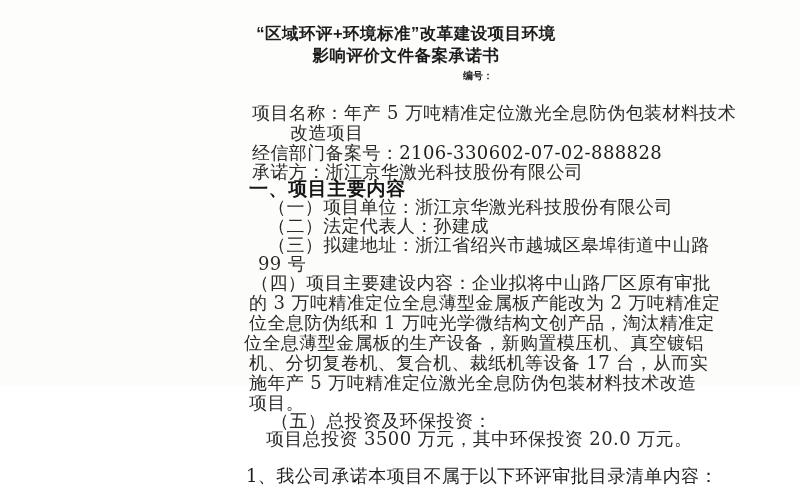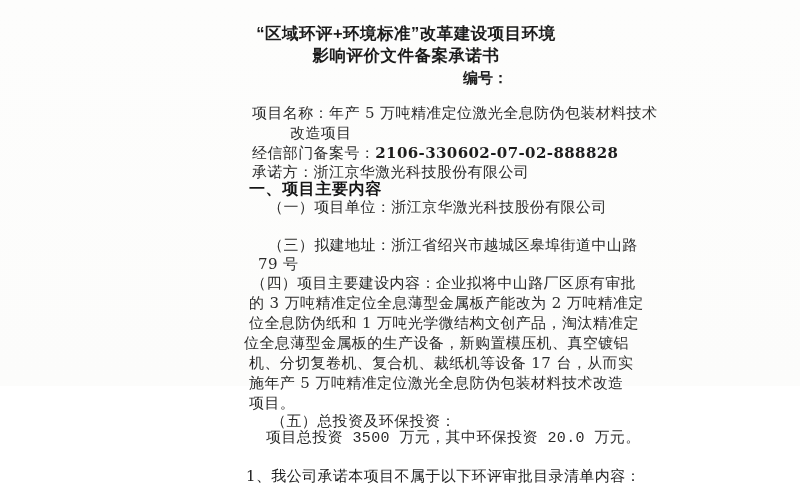--- a/index.html
+++ b/index.html
@@ -31,46 +31,46 @@
     font-size: 16.5px;
     line-height: 22px;
     letter-spacing: 0.5px;
     color: #1c1c1c;
     white-space: nowrap;
   }
   .serial {
     position: absolute;
     top: 69px;
     left: 463px;
-    font-size: 15px;
+    font-size: 10px;
     font-weight: bold;
     color: #222222;
     white-space: nowrap;
   }
   .line {
     position: absolute;
-    font-size: 15px;
+    font-size: 18px;
     line-height: 20px;
     letter-spacing: 0.4px;
     color: #2b2b2b;
     white-space: nowrap;
   }
   .bold-heading {
     font-family: "Liberation Sans", "DejaVu Sans", sans-serif;
     font-weight: bold;
-    font-size: 16px;
+    font-size: 19px;
     letter-spacing: 0.6px;
     color: #161616;
   }
   .semibold {
     font-weight: 400;
     color: #1f1f1f;
   }
   .digits {
-    font-weight: bold;
+    font-weight: normal;
     color: #1d1d1d;
   }
 </style>
 </head>
 <body>
 
 <div class="paper">
 
   <header class="title-block">
     <div class="title-line">“区域环评+环境标准”改革建设项目环境</div>
@@ -88,30 +88,31 @@
     <span>经信部门备案号：</span><span class="digits">2106-330602-07-02-888828</span>
   </div>
 
   <div class="line" style="top:162px; left:252px;">
     <span>承诺方：</span><span>浙江京华激光科技股份有限公司</span>
   </div>
 
   <div class="line bold-heading" style="top:179px; left:249px;">一、项目主要内容</div>
 
   <div class="line" style="top:197px; left:268px;">（一）项目单位：浙江京华激光科技股份有限公司</div>
+  <div class="line" style="top:216px; left:268px;">（二）法定代表人：孙建成</div>
   <div class="line" style="top:235px; left:268px;">（三）拟建地址：浙江省绍兴市越城区皋埠街道中山路</div>
-  <div class="line" style="top:254px; left:258px;">79 号</div>
+  <div class="line" style="top:254px; left:258px;">99 号</div>
 
   <div class="line" style="top:273px; left:251px;">（四）项目主要建设内容：企业拟将中山路厂区原有审批</div>
   <div class="line" style="top:293px; left:249px;">的 3 万吨精准定位全息薄型金属板产能改为 2 万吨精准定</div>
   <div class="line" style="top:313px; left:249px;">位全息防伪纸和 1 万吨光学微结构文创产品，淘汰精准定</div>
   <div class="line" style="top:333px; left:244px;">位全息薄型金属板的生产设备，新购置模压机、真空镀铝</div>
   <div class="line" style="top:353px; left:249px;">机、分切复卷机、复合机、裁纸机等设备 17 台，从而实</div>
   <div class="line" style="top:373px; left:249px;">施年产 5 万吨精准定位激光全息防伪包装材料技术改造</div>
   <div class="line" style="top:393px; left:249px;">项目。</div>
 
   <div class="line" style="top:411px; left:271px;">（五）总投资及环保投资：</div>
-  <div class="line" style="top:429px; left:266px;font-family:Liberation Mono, monospace;">项目总投资 3500 万元，其中环保投资 20.0 万元。</div>
+  <div class="line" style="top:429px; left:266px;">项目总投资 3500 万元，其中环保投资 20.0 万元。</div>
 
   <div class="line bold-heading" style="top:467px; left:249px;margin-top:36px;">二、承诺内容</div>
   <div class="line semibold" style="top:466px; left:246px;">1、我公司承诺本项目不属于以下环评审批目录清单内容：</div>
 
 </div>
 
 </body></html>

